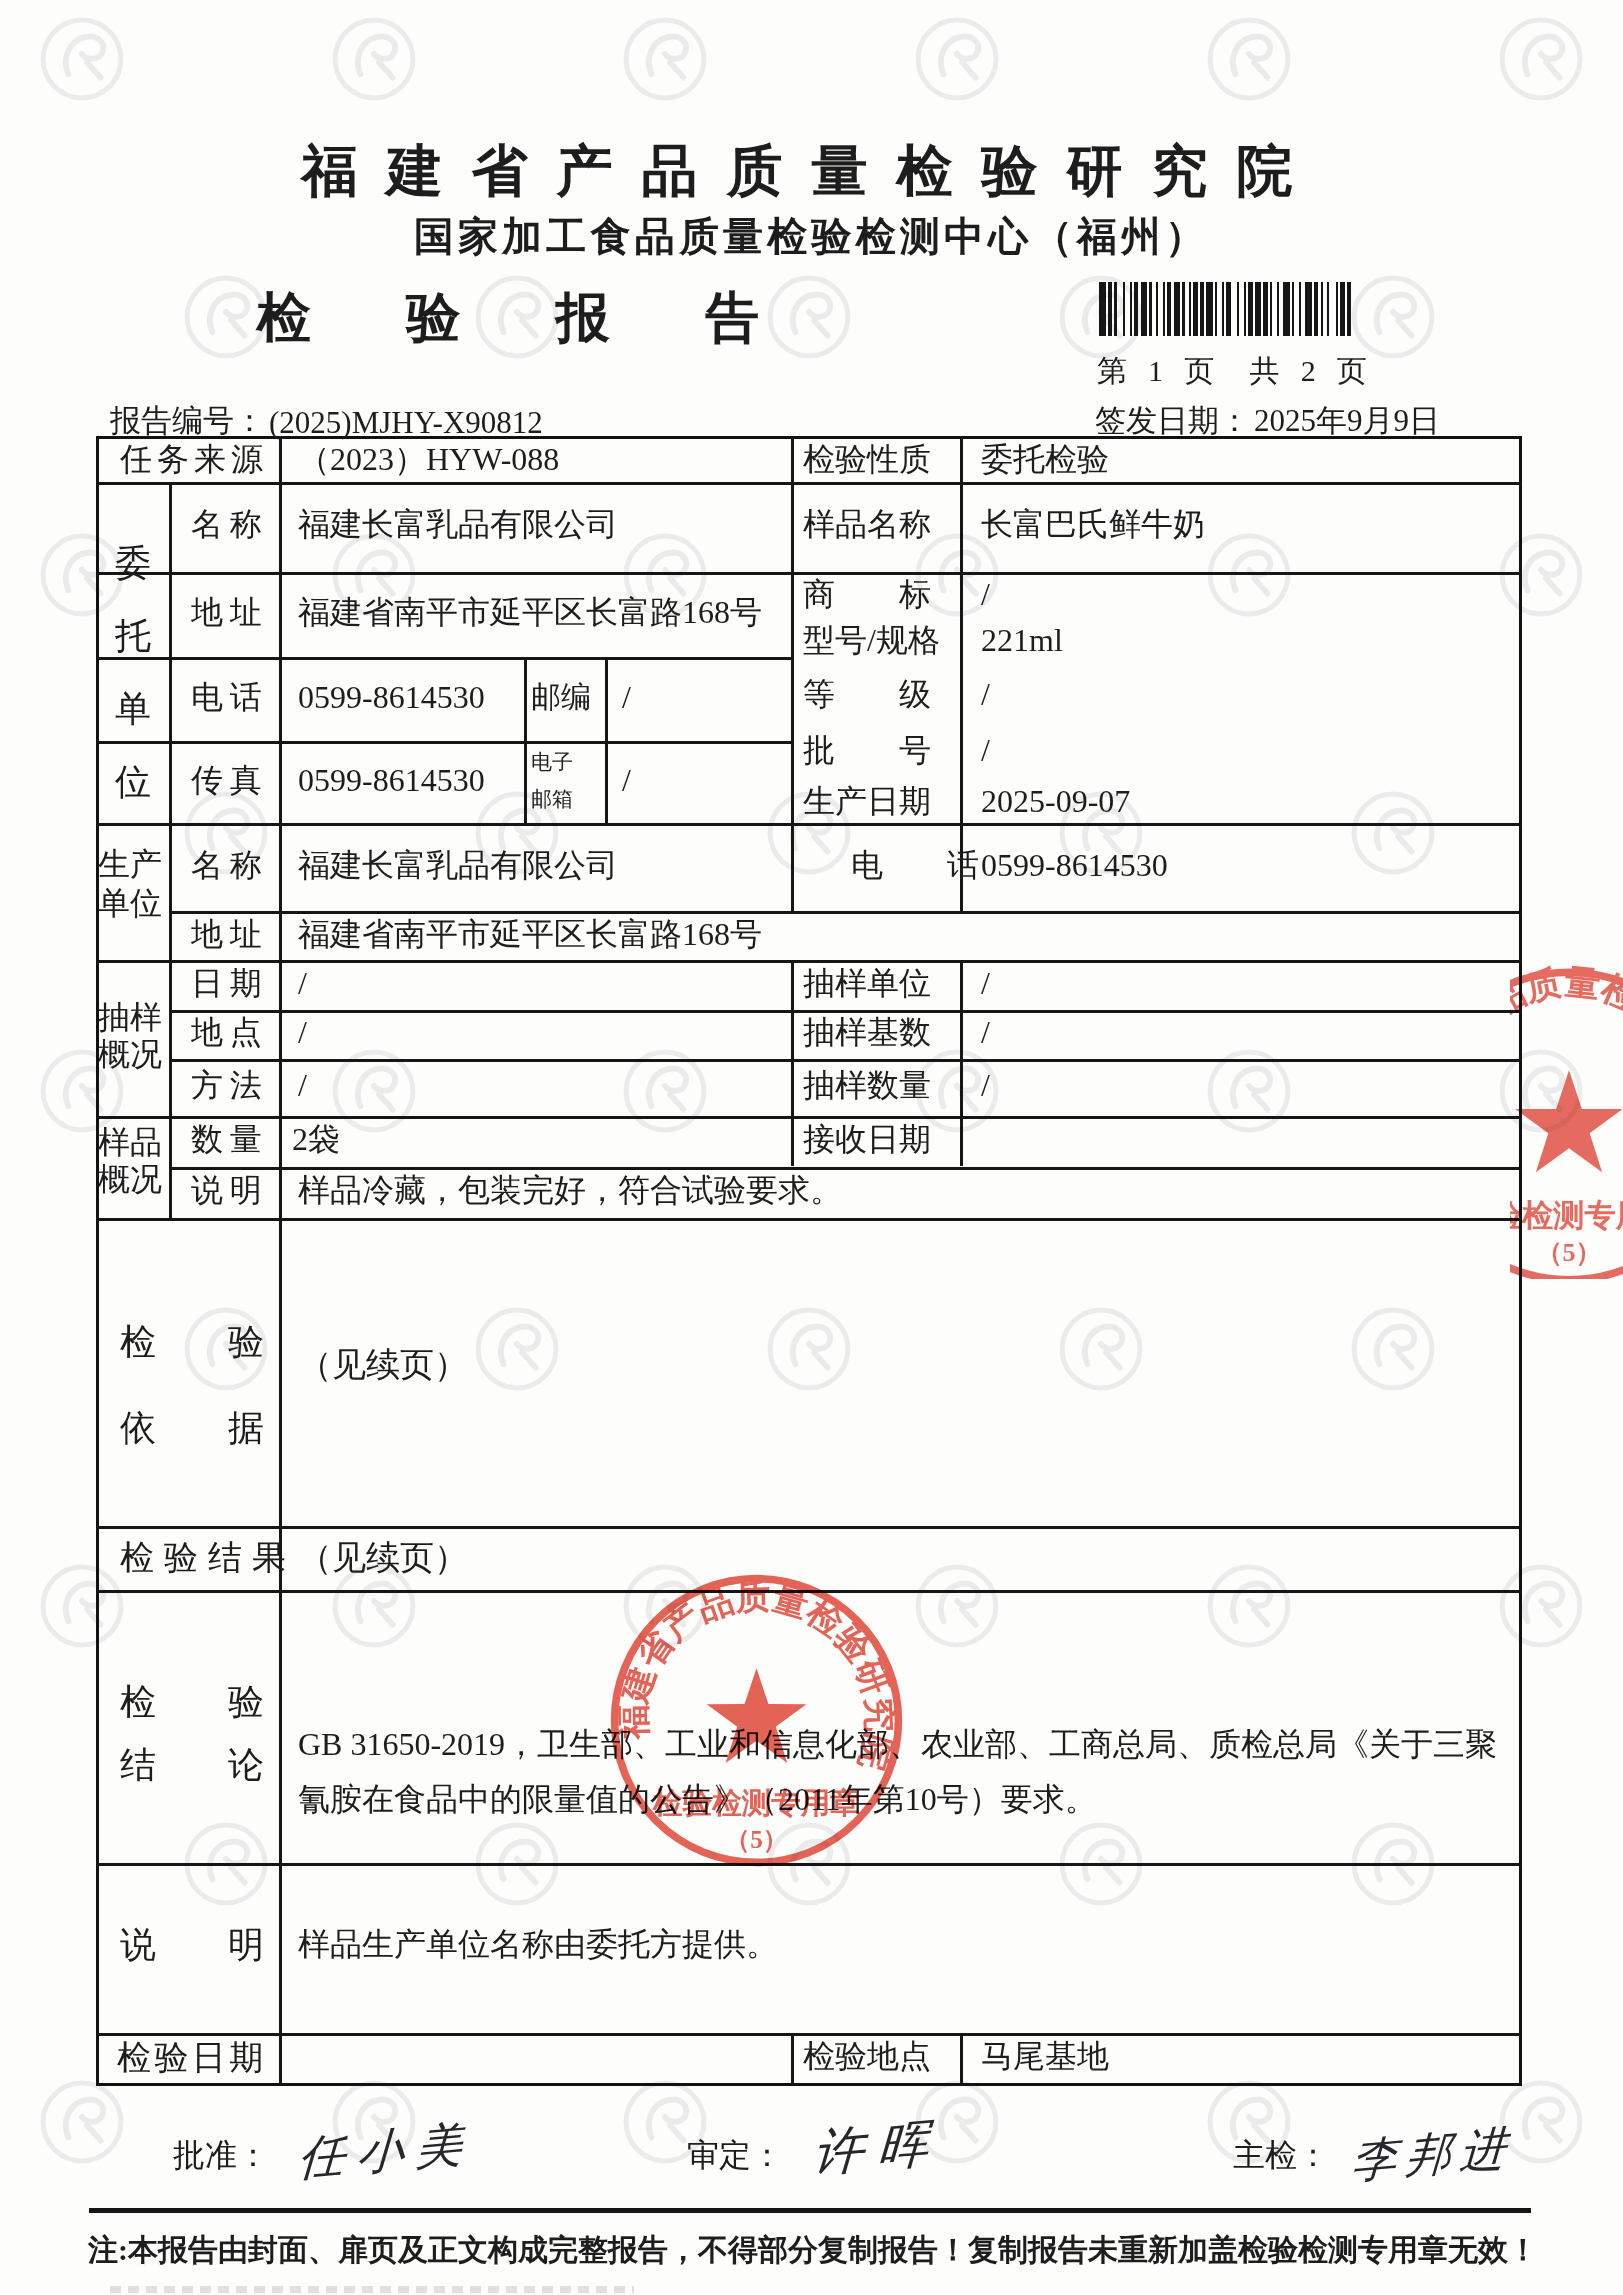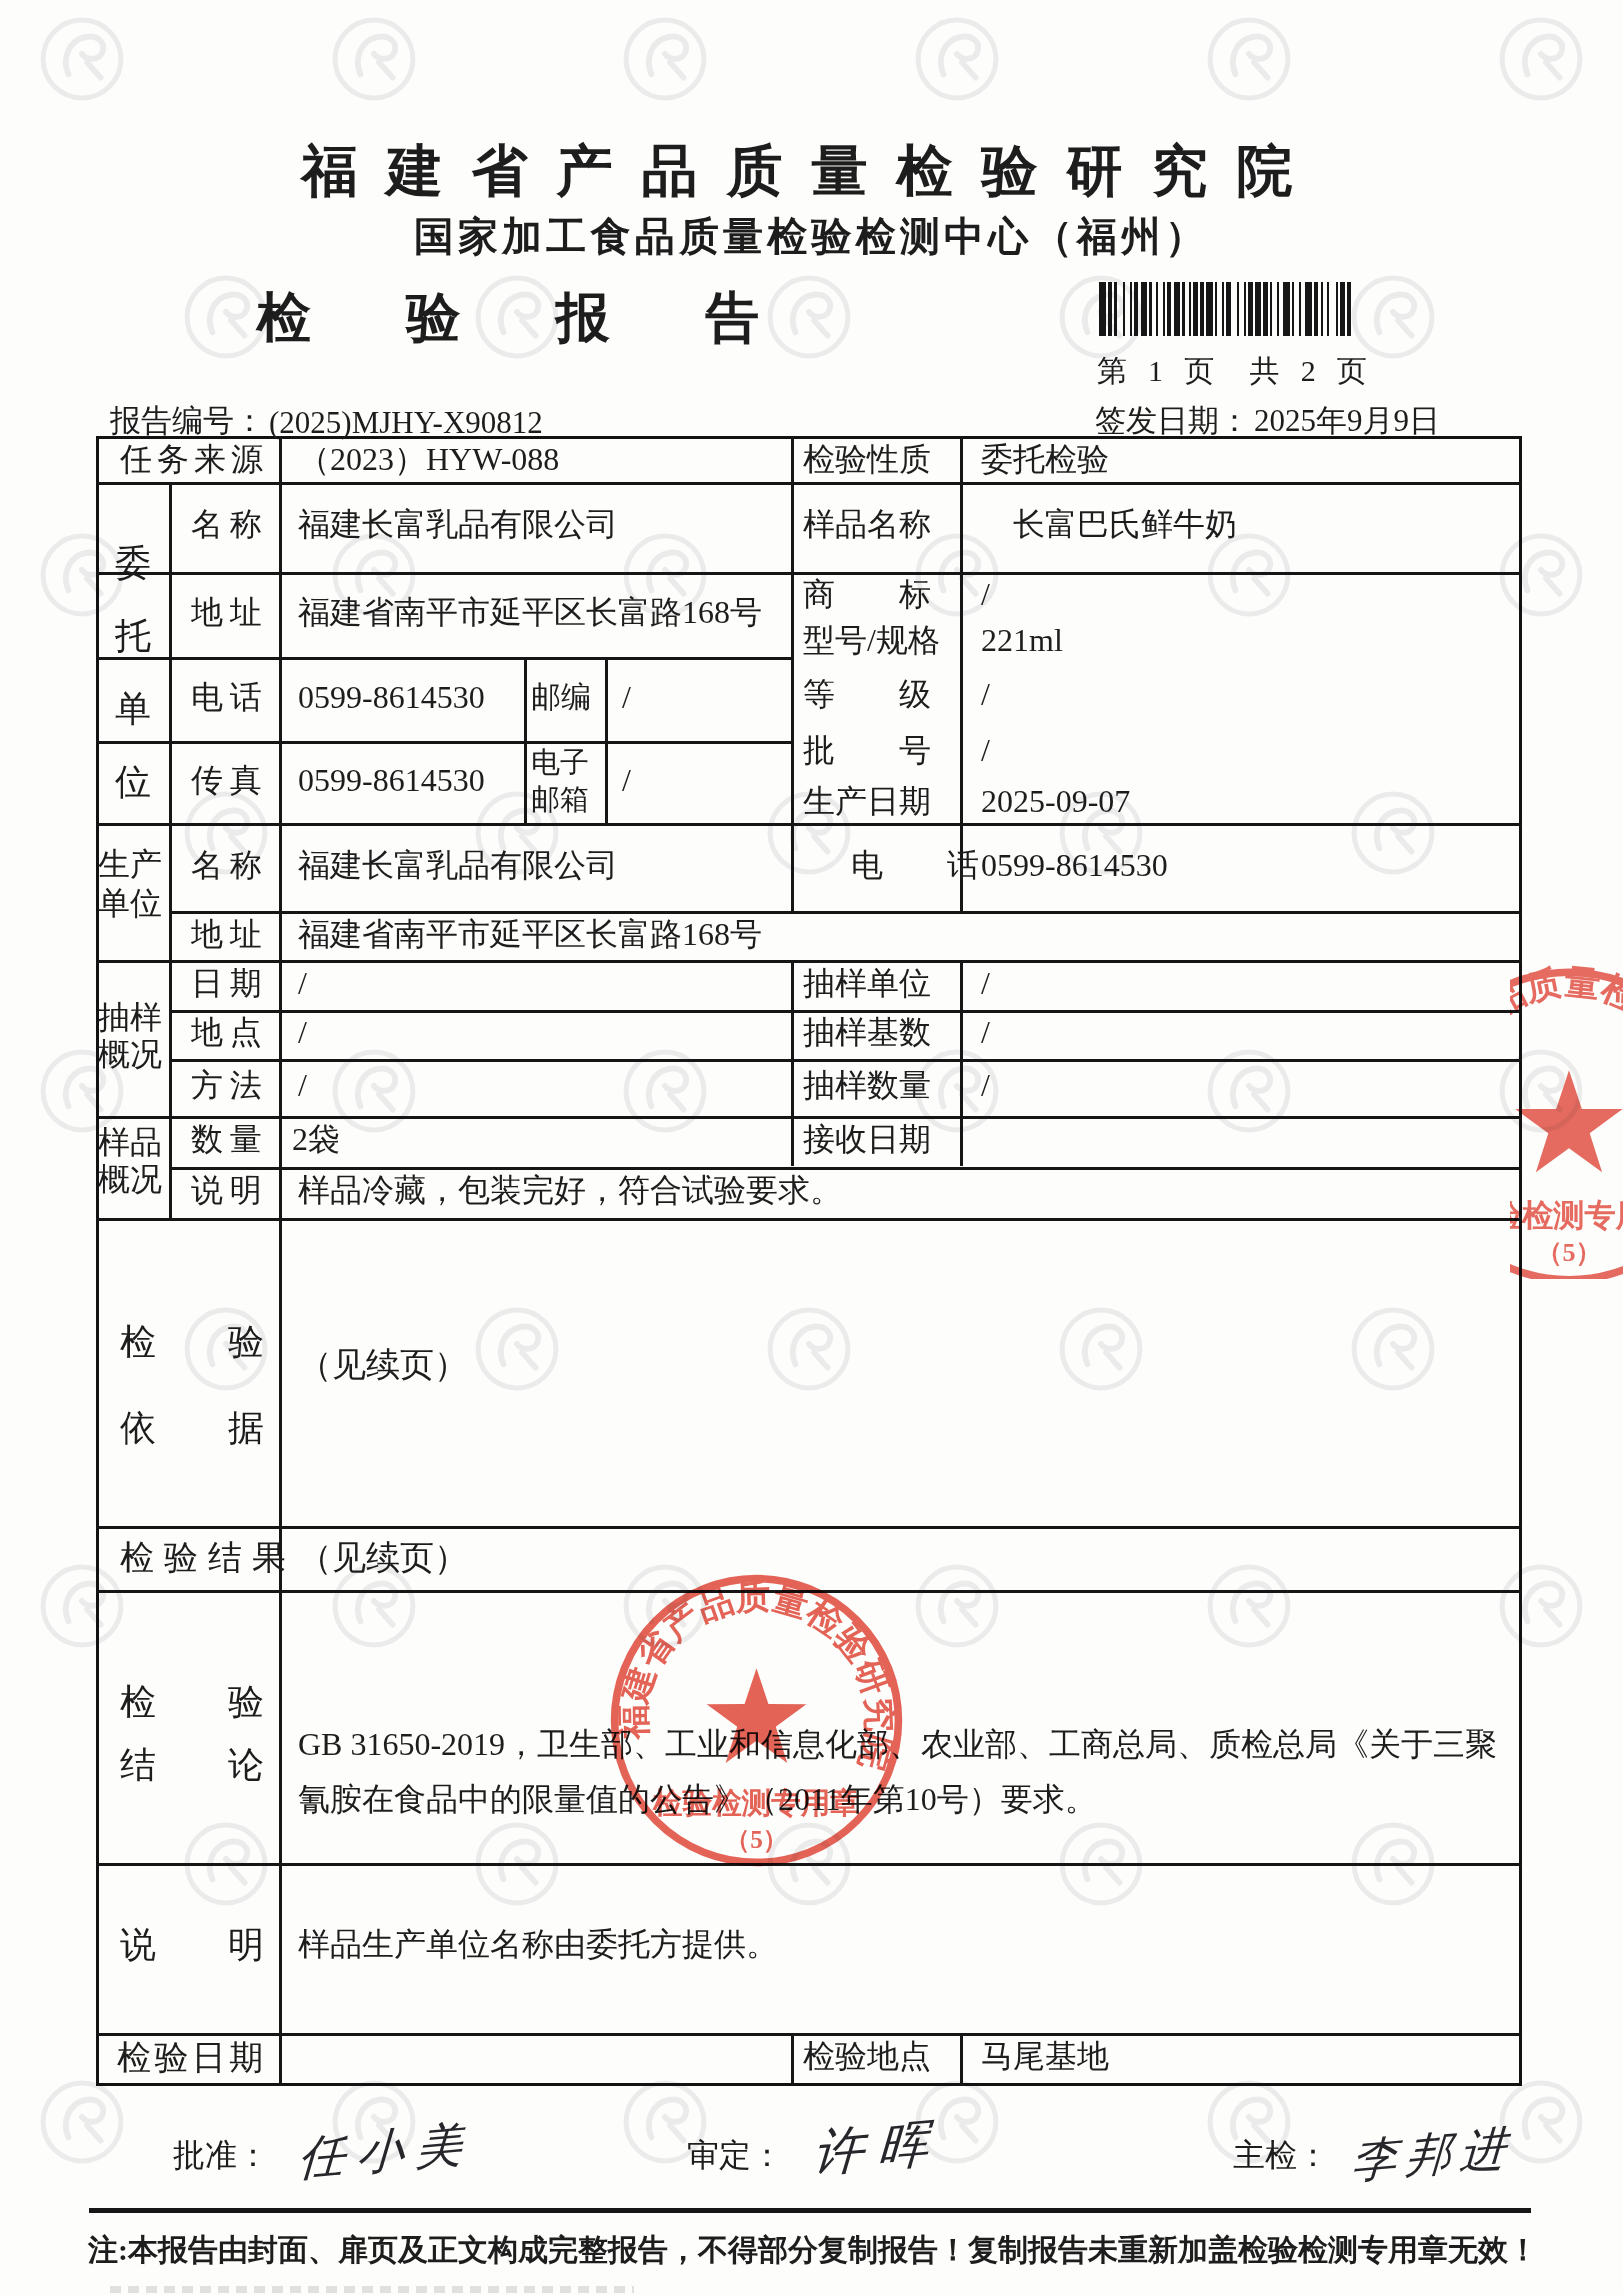--- a/index.html
+++ b/index.html
@@ -418,26 +418,26 @@
   <div class="t" style="left:191px;top:506px;font-size:32px;letter-spacing:6.8px;">名称</div>
   <div class="t" style="left:298px;top:506px;font-size:32px;">福建长富乳品有限公司</div>
   <div class="t" style="left:191px;top:594px;font-size:32px;letter-spacing:6.8px;">地址</div>
   <div class="t" style="left:298px;top:594px;font-size:32px;">福建省南平市延平区长富路168号</div>
   <div class="t" style="left:191px;top:679px;font-size:32px;letter-spacing:6.8px;">电话</div>
   <div class="t" style="left:298px;top:679px;font-size:32px;">0599-8614530</div>
   <div class="t" style="left:531px;top:679px;font-size:30px;">邮编</div>
   <div class="t" style="left:622px;top:679px;font-size:32px;">/</div>
   <div class="t" style="left:191px;top:762px;font-size:32px;letter-spacing:6.8px;">传真</div>
   <div class="t" style="left:298px;top:762px;font-size:32px;">0599-8614530</div>
-  <div class="t pre" style="left:531px;top:744px;font-size:29px;line-height:37px;text-align:center;">电子
+  <div class="t pre" style="left:531px;top:744px;font-size:21px;line-height:37px;text-align:center;">电子
 邮箱</div>
   <div class="t" style="left:622px;top:762px;font-size:32px;">/</div>
 
   <div class="t" style="left:803px;top:506px;font-size:32px;">样品名称</div>
-  <div class="t" style="left:981px;top:506px;font-size:32px;margin-left:32px;">长富巴氏鲜牛奶</div>
+  <div class="t" style="left:981px;top:506px;font-size:32px;">长富巴氏鲜牛奶</div>
   <div class="t" style="left:803px;top:576px;font-size:32px;">商　　标</div>
   <div class="t" style="left:981px;top:576px;font-size:32px;">/</div>
   <div class="t" style="left:803px;top:622px;font-size:32px;">型号/规格</div>
   <div class="t" style="left:981px;top:622px;font-size:32px;">221ml</div>
   <div class="t" style="left:803px;top:676px;font-size:32px;">等　　级</div>
   <div class="t" style="left:981px;top:676px;font-size:32px;">/</div>
   <div class="t" style="left:803px;top:732px;font-size:32px;">批　　号</div>
   <div class="t" style="left:981px;top:732px;font-size:32px;">/</div>
   <div class="t" style="left:803px;top:783px;font-size:32px;">生产日期</div>
   <div class="t" style="left:981px;top:783px;font-size:32px;">2025-09-07</div>

